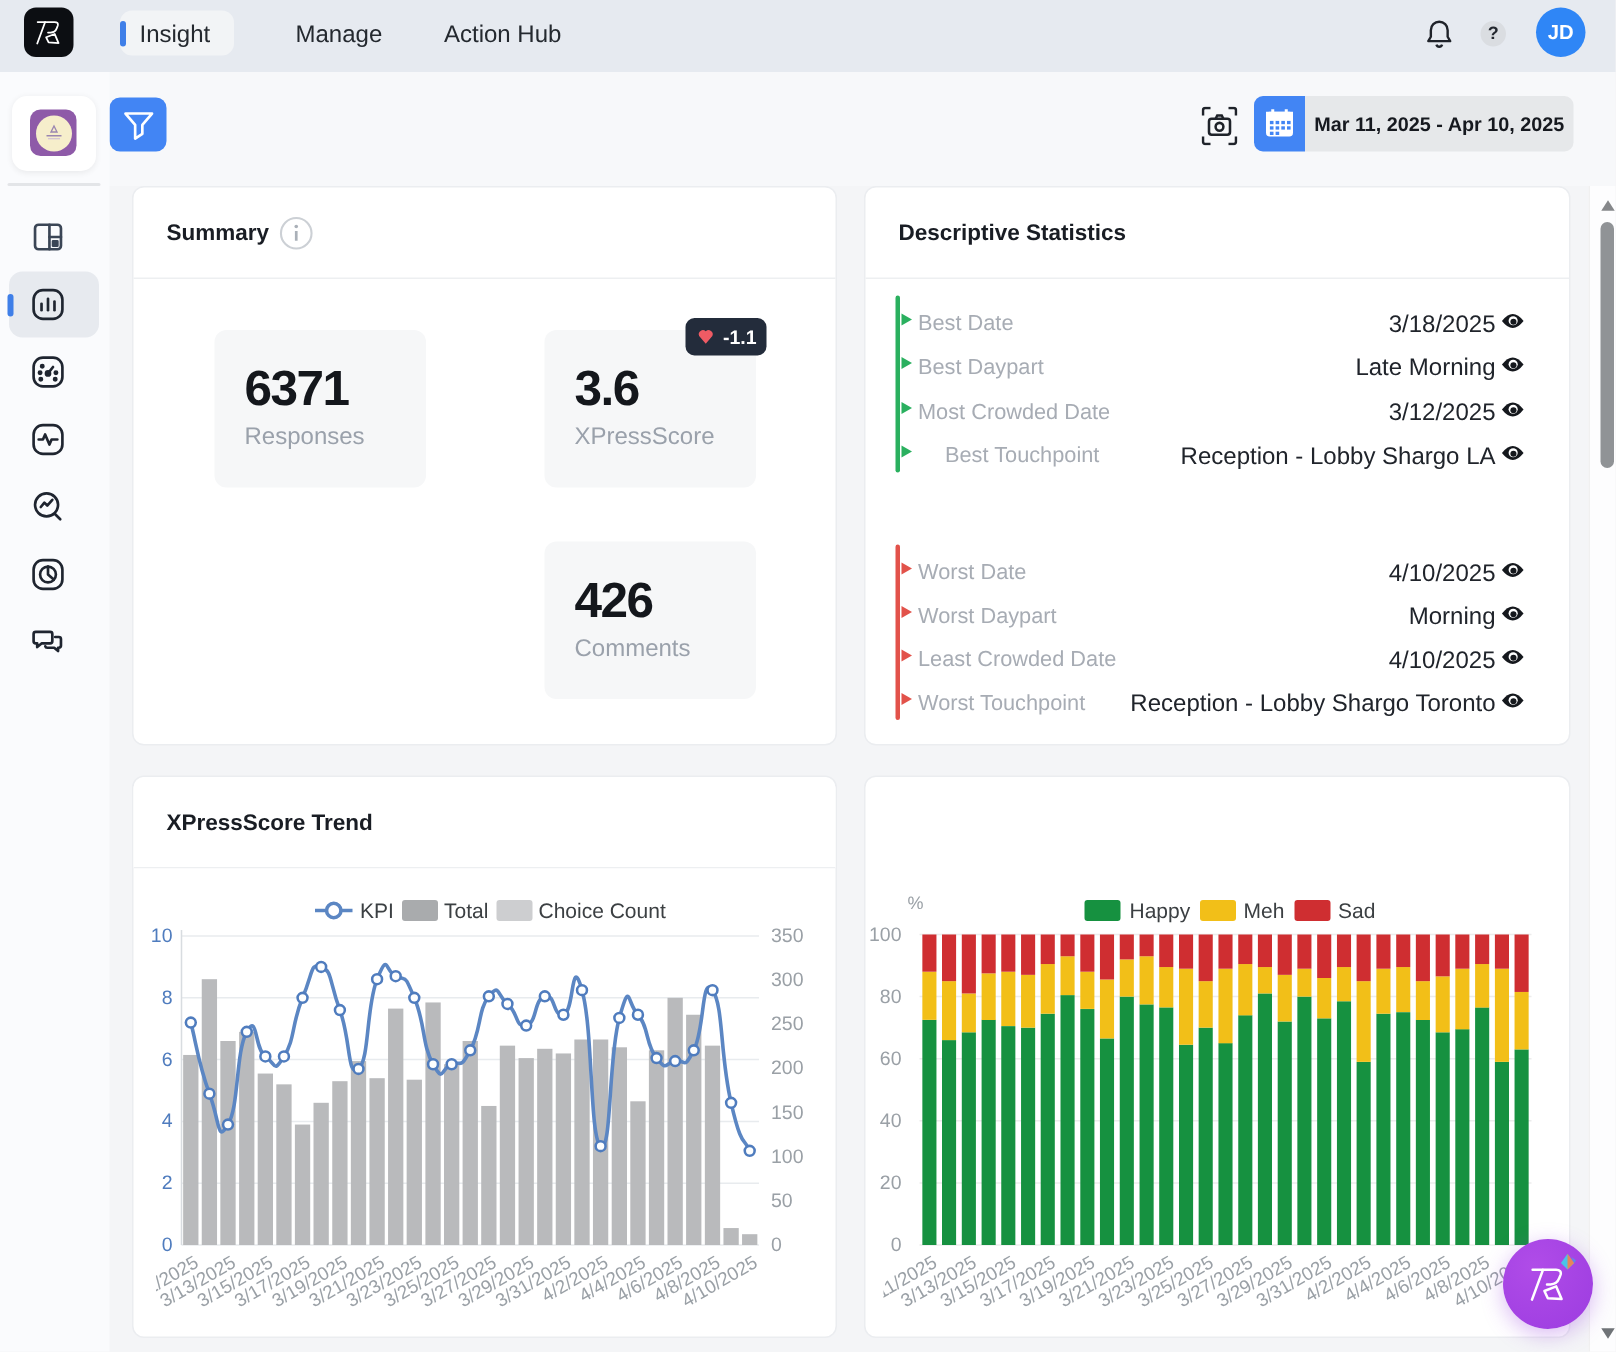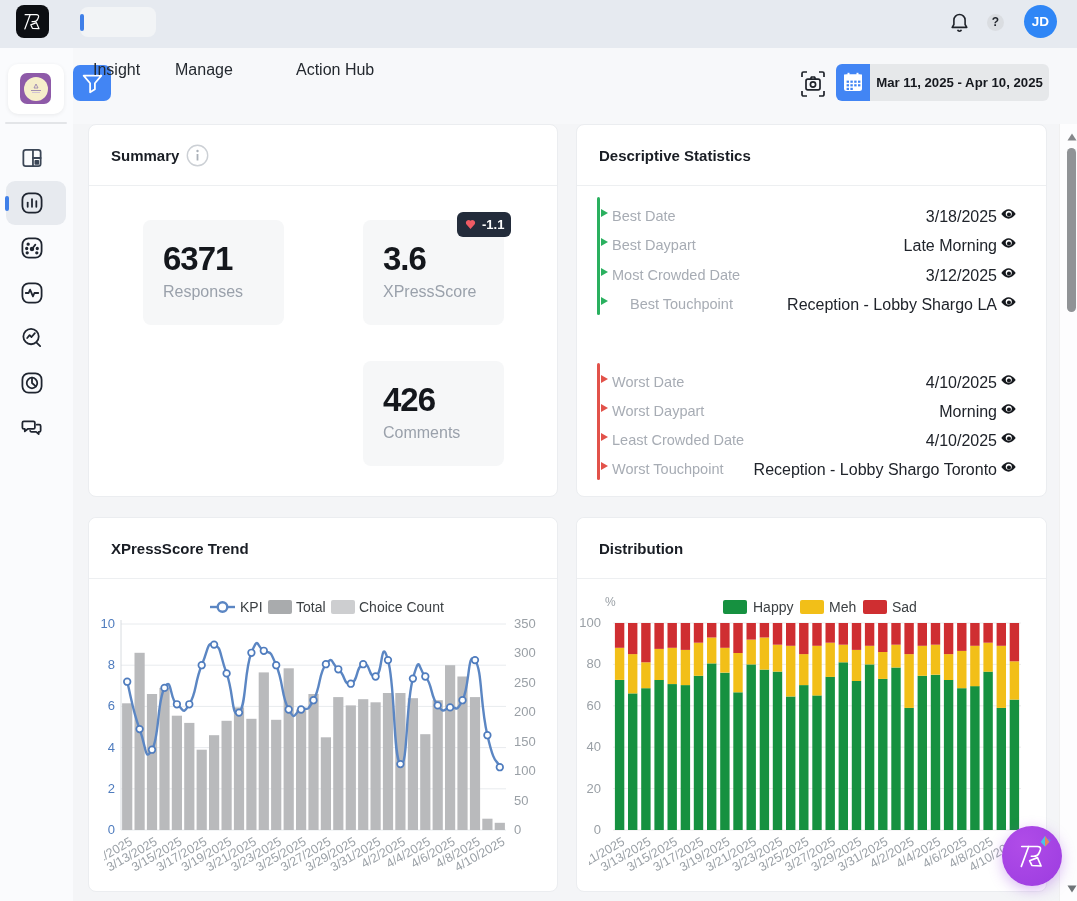--- a/index.html
+++ b/index.html
@@ -1,20 +1,20 @@
 <!DOCTYPE html>
 <html><head><meta charset="utf-8">
 <style>
 * { margin:0; padding:0; box-sizing:border-box; }
 html,body { width:1077px; height:901px; overflow:hidden;
   font-family:"Liberation Sans",sans-serif; background:#f4f5f7; }
 .abs { position:absolute; }
 .topbar { position:absolute; left:0; top:0; width:1077px; height:48px; background:#e6eaf0; }
 .logo { position:absolute; left:16px; top:5px; width:33px; height:33px; background:#0c0e12; border-radius:8px; }
-.tab { position:absolute; top:0; height:44px; line-height:48px; font-size:16px; color:#24292f;margin-top:46px; }
+.tab { position:absolute; top:0; height:44px; line-height:48px; font-size:16px; color:#24292f; }
 .pill { position:absolute; left:80px; top:7px; width:76px; height:30px; background:#f2f4f6; border-radius:8px; }
 .pillbar { position:absolute; left:0px; top:6.5px; width:3.5px; height:17px; background:#3f7fe8; border-radius:2px; }
 .filterrow { position:absolute; left:0; top:48px; width:1077px; height:76px; background:#f7f8fa; }
 .sidebar { position:absolute; left:0; top:48px; width:73px; height:853px; background:#fafbfd; }
 .avcard { position:absolute; left:8px; top:16px; width:56px; height:50px; background:#fff; border-radius:10px;
   box-shadow:0 1px 4px rgba(0,0,0,.07); }
 .avpurp { position:absolute; left:12px; top:9px; width:31px; height:31px; background:#8e5aa8; border-radius:7px; }
 .avcirc { position:absolute; left:3.5px; top:3.5px; width:24px; height:24px; background:#f6eecb; border-radius:50%; }
 .sdiv { position:absolute; left:5px; top:74px; width:62px; height:2px; background:#e3e5e8; border-radius:1px; }
 .sicon { position:absolute; left:20px; width:24px; height:24px; }
@@ -412,23 +412,20 @@
         <text x="259.2" y="326" font-size="12.5" fill="#9aa0a6" text-anchor="end" transform="rotate(-30 259.2 326)">3/27/2025</text>
         <text x="285.5" y="326" font-size="12.5" fill="#9aa0a6" text-anchor="end" transform="rotate(-30 285.5 326)">3/29/2025</text>
         <text x="311.8" y="326" font-size="12.5" fill="#9aa0a6" text-anchor="end" transform="rotate(-30 311.8 326)">3/31/2025</text>
         <text x="338.1" y="326" font-size="12.5" fill="#9aa0a6" text-anchor="end" transform="rotate(-30 338.1 326)">4/2/2025</text>
         <text x="364.5" y="326" font-size="12.5" fill="#9aa0a6" text-anchor="end" transform="rotate(-30 364.5 326)">4/4/2025</text>
         <text x="390.8" y="326" font-size="12.5" fill="#9aa0a6" text-anchor="end" transform="rotate(-30 390.8 326)">4/6/2025</text>
         <text x="417.1" y="326" font-size="12.5" fill="#9aa0a6" text-anchor="end" transform="rotate(-30 417.1 326)">4/8/2025</text>
         <text x="443.4" y="326" font-size="12.5" fill="#9aa0a6" text-anchor="end" transform="rotate(-30 443.4 326)">4/10/2025</text>
       </g>
     </svg>
-  <div class="chead" style="background:#fff; border-radius:8px 8px 0 0;">
-      <div class="ctitle">Distribution</div>
-    </div>
 </div>
 
 <div class="filterrow"></div>
 <div class="filterbtn">
   <svg class="abs" style="left:7px; top:6px;" width="25" height="25" viewBox="0 0 24 24">
     <path d="M3.5 4.5 H20.5 L14.3 11.8 V17.5 L9.7 20.5 V11.8 Z" fill="none" stroke="#fff" stroke-width="1.7" stroke-linejoin="round"></path>
   </svg>
 </div>
 <svg class="abs" style="left:801px; top:71px;" width="24" height="26" viewBox="0 0 24 26">
   <g stroke="#1f232a" stroke-width="1.7" fill="none">
@@ -543,21 +540,21 @@
         <path d="M4.3 4.9 H16.0 Q18.9 5.0 18.3 7.3 L17.6 9.1 Q16.5 12.2 13.2 12.2 H11.5"></path>
         <path d="M9.5 4.9 L4.0 19.8"></path>
         <path d="M10.2 15.5 L16.1 13.2 L18.8 19.5 L11.9 19.1 Z"></path>
       </g>
     </svg>
   </div>
   <div class="pill">
       <div class="pillbar"></div>
     </div>
   <div class="tab" style="left:93px;">Insight</div>
-  <div class="tab" style="left:175px;">Manage</div>
+  <div class="tab" style="left:197px;">Manage</div>
   <div class="tab" style="left:296px;">Action Hub</div>
   <svg class="abs" style="left:950px; top:13px;" width="19" height="20" viewBox="0 0 19 20">
     <path d="M9.5 1.5 A5.6 5.6 0 0 1 15.1 7.1 V11.5 L16.8 14.4 H2.2 L3.9 11.5 V7.1 A5.6 5.6 0 0 1 9.5 1.5 Z" fill="none" stroke="#1f232a" stroke-width="1.6" stroke-linejoin="round"></path>
     <path d="M7.6 16.8 A2 2 0 0 0 11.4 16.8" fill="none" stroke="#1f232a" stroke-width="1.6"></path>
   </svg>
   <div class="abs" style="left:987px; top:14px; width:17px; height:17px; background:#dadde1; border-radius:50%;
     text-align:center; line-height:17px; font-size:12px; font-weight:bold; color:#23272e;">?</div>
   <div class="abs" style="left:1024px; top:5px; width:33px; height:33px; background:#2f86f6; border-radius:50%;
     text-align:center; line-height:33px; font-size:13.5px; font-weight:bold; color:#fff;">JD</div>
 </div>

